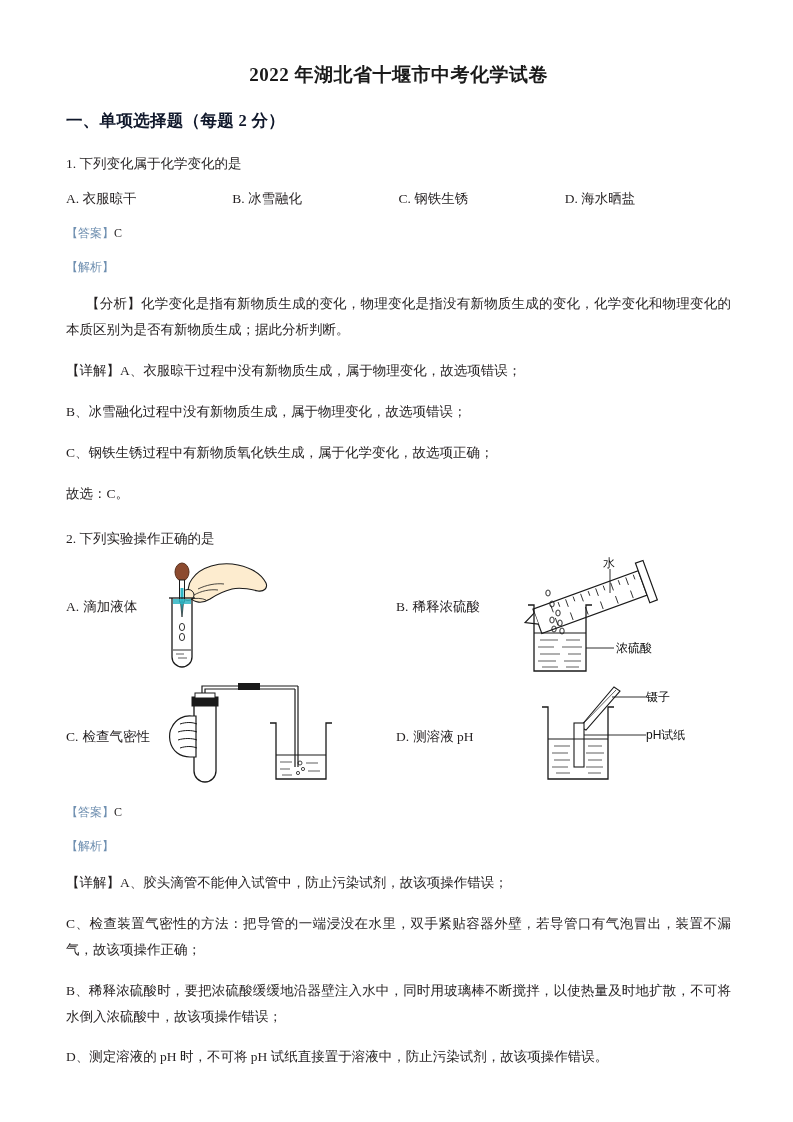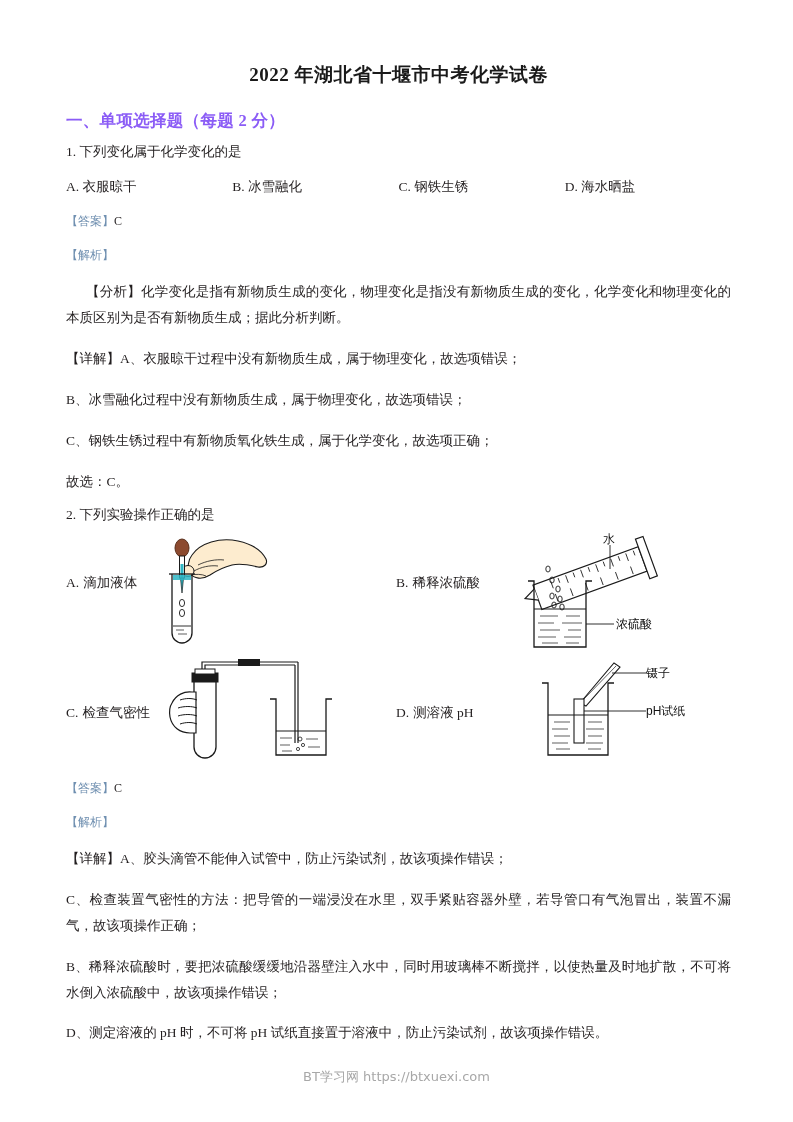--- a/index.html
+++ b/index.html
@@ -35,25 +35,25 @@
     font-family: "Liberation Serif", "DejaVu Serif", serif;
     margin-top: 62px;
     letter-spacing: 0.5px;
     color: #1a1a1a;
   }
   .section-heading {
     font-size: 16.5px;
     font-weight: bold;
     margin-top: 22px;
     letter-spacing: 0.3px;
-    color: #8b5cf6;
+    color: #0f172a;
   }
   .q-stem {
     font-size: 13.5px;
-    margin-top: 10px;
+    margin-top: 22px;
     line-height: 1.5;
   }
   .options-row {
     display: flex;
     margin-top: 16px;
     font-size: 13.5px;
   }
   .options-row .opt {
     width: 25%;
     white-space: nowrap;
@@ -365,15 +365,14 @@
       <span class="tag">【解析】</span>
     </div>
 
     <div class="para"><span>【详解】</span><span>A、胶头滴管不能伸入试管中，防止污染试剂，故该项操作错误；</span></div>
     <div class="para">C、检查装置气密性的方法：把导管的一端浸没在水里，双手紧贴容器外壁，若导管口有气泡冒出，装置不漏气，故该项操作正确；</div>
     <div class="para">B、稀释浓硫酸时，要把浓硫酸缓缓地沿器壁注入水中，同时用玻璃棒不断搅拌，以使热量及时地扩散，不可将水倒入浓硫酸中，故该项操作错误；</div>
     <div class="para">D、测定溶液的 pH 时，不可将 pH 试纸直接置于溶液中，防止污染试剂，故该项操作错误。</div>
 
   </div>
 
-  <div class="footer">BT学习网 https://btxuexi.com</div>
 
 </div>
 
 </body></html>

